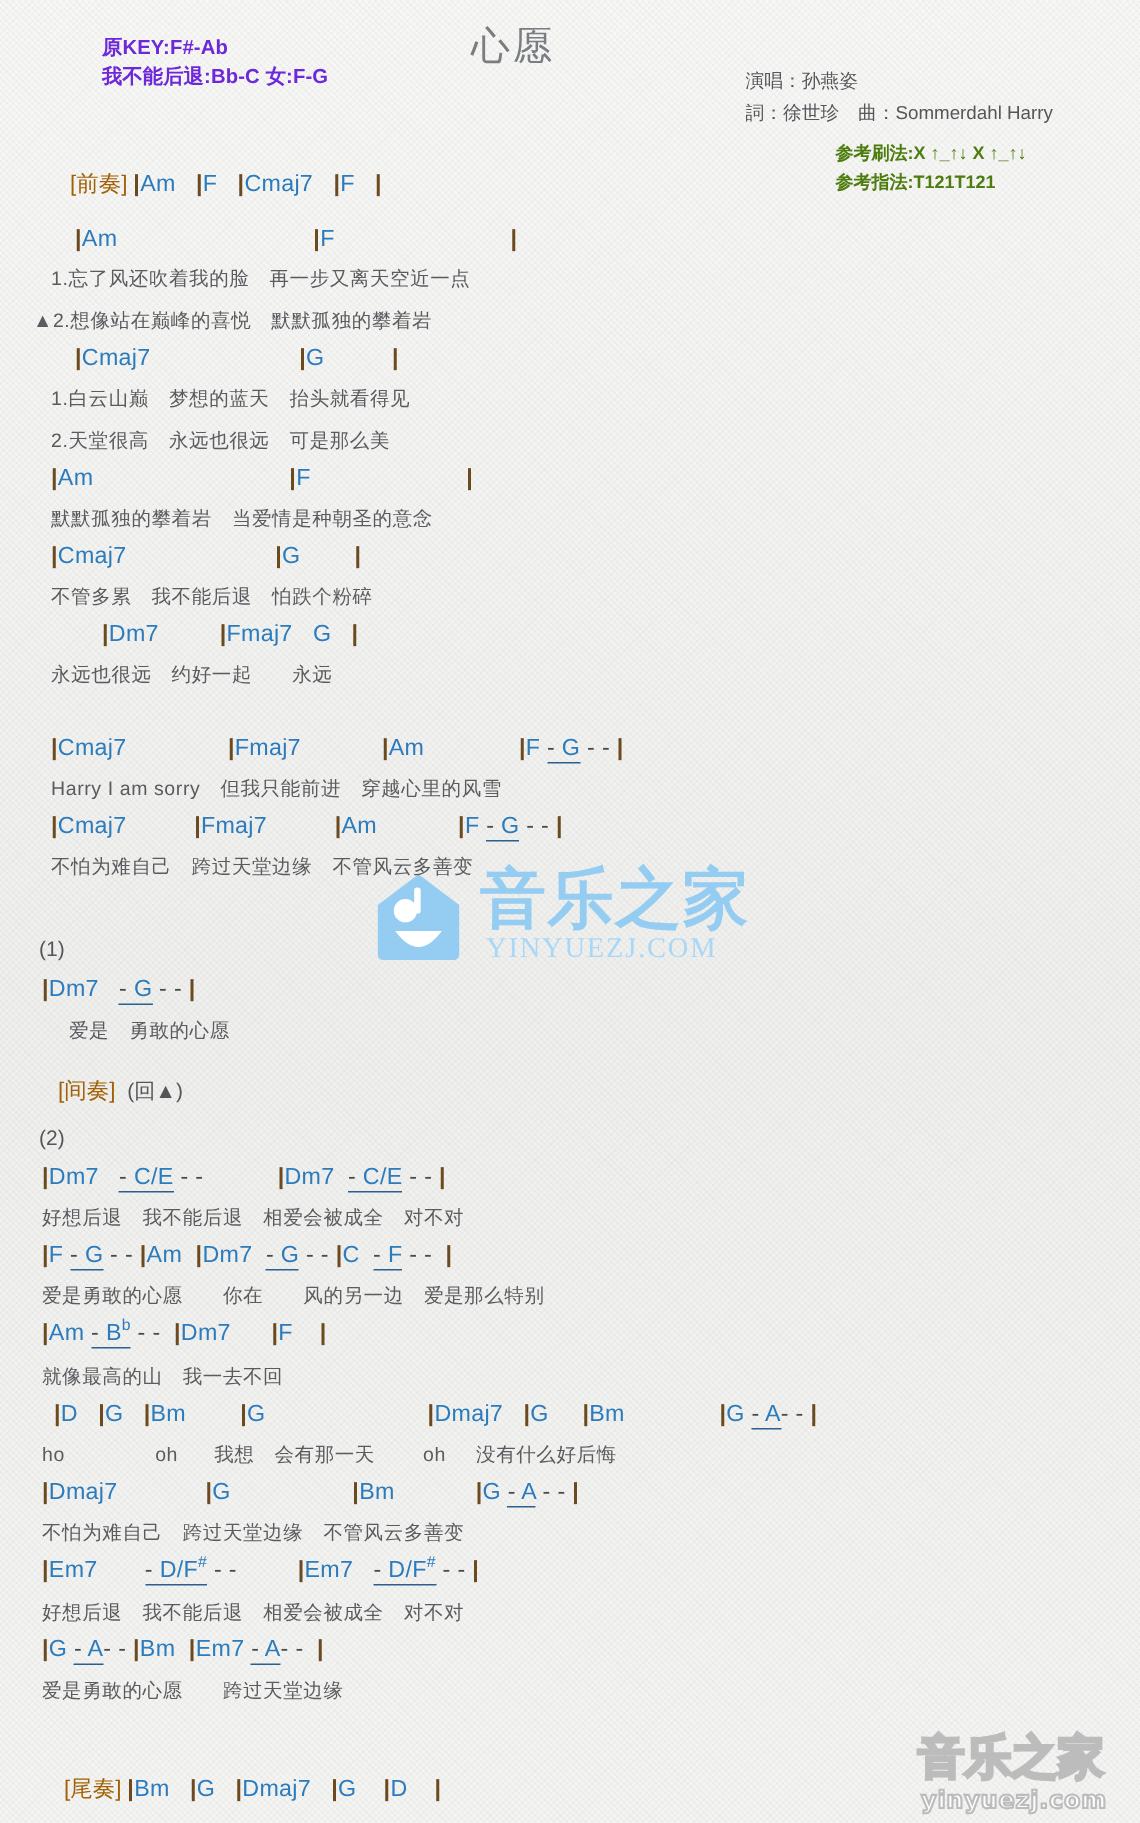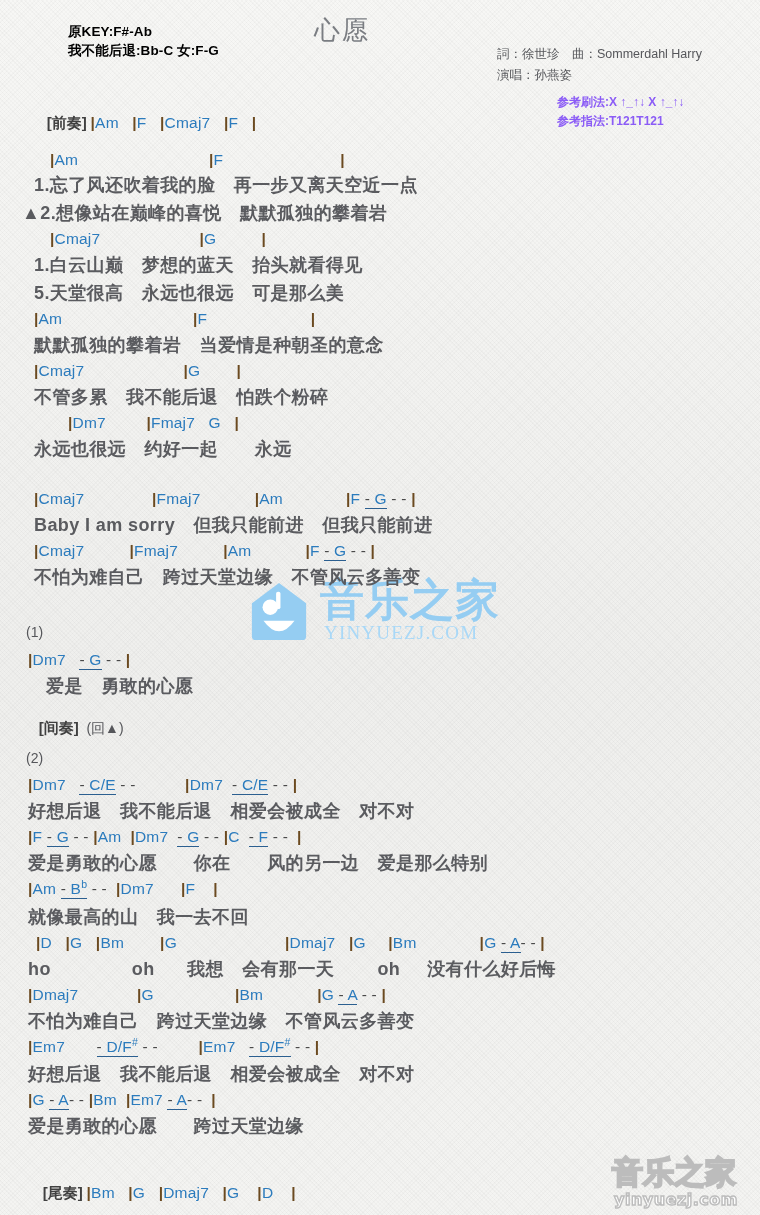--- a/index.html
+++ b/index.html
@@ -14,31 +14,31 @@
     position:absolute;inset:0;pointer-events:none;z-index:0;
     background-image:
       repeating-linear-gradient(45deg, rgba(0,0,0,.022) 0 1px, rgba(255,255,255,0) 1px 3px),
       repeating-linear-gradient(-45deg, rgba(0,0,0,.018) 0 1px, rgba(255,255,255,0) 1px 3px),
       linear-gradient(180deg,#f7f7f5 0%,#efefed 55%,#f4f4f2 100%);
   }
   #sheet{position:relative;z-index:2;width:760px;height:1215px;}
 
   
   .hdr{position:absolute;left:0;top:0;width:760px;height:140px;}
-  .key-block{position:absolute;left:68px;top:22px;font-size:13.5px;line-height:19px;color:#000000;font-weight:bold;white-space:nowrap;}
+  .key-block{position:absolute;left:68px;top:22px;font-size:13.5px;line-height:19px;color:#6d28d9;font-weight:bold;white-space:nowrap;}
   .key-block div{letter-spacing:.1px;}
   .song-title{position:absolute;left:0;top:13px;width:684px;text-align:center;font-size:26px;color:#7a7d82;font-weight:normal;letter-spacing:2px;}
   .credits{position:absolute;left:497px;top:44px;font-size:12.5px;line-height:21px;color:#55565a;white-space:nowrap;}
-  .refs{position:absolute;left:557px;top:93px;font-size:12px;line-height:19px;color:#8b5cf6;font-weight:bold;white-space:nowrap;}
+  .refs{position:absolute;left:557px;top:93px;font-size:12px;line-height:19px;color:#4d7c0f;font-weight:bold;white-space:nowrap;}
 
   
   .row{position:absolute;white-space:pre;font-size:15px;line-height:15px;}
   .chordline{color:#2b7bbd;font-size:15.5px;letter-spacing:.2px;}
-  .lyricline{color:#5a5b5f;font-size:18px;letter-spacing:.4px;font-weight:bold;}
-  .sect{color:#404040;font-weight:bold;margin-top:44px;}
+  .lyricline{color:#5a5b5f;font-size:13px;letter-spacing:.4px;}
+  .sect{color:#a16207;font-weight:normal;margin-top:44px;}
   .bar{color:#6b4a20;font-weight:bold;}
   .chord{color:#2b7bbd;}
   .dash{color:#4a4a4a;}
   .u{border-bottom:1.4px solid #2b5f90;padding-bottom:1px;}
   .sup{font-size:10.5px;vertical-align:super;line-height:0;}
   .tag{color:#55565a;font-size:14px;}
 
   
   .wm{position:absolute;z-index:1;pointer-events:none;user-select:none;}
   .wm-mid{left:248px;top:582px;width:270px;height:62px;}
@@ -58,52 +58,52 @@
 
 <div id="sheet">
 
   <div class="hdr">
     <div class="song-title">心愿</div>
     <div class="key-block">
       <div>原KEY:F#-Ab</div>
       <div>我不能后退:Bb-C 女:F-G</div>
     </div>
     <div class="credits">
+      <div>演唱：孙燕姿</div>
       <div>詞：徐世珍　曲：Sommerdahl Harry</div>
-      <div>演唱：孙燕姿</div>
     </div>
     <div class="refs">
       <div>参考刷法:X ↑_↑↓ X ↑_↑↓</div>
       <div>参考指法:T121T121</div>
     </div>
   </div>
 
   <div class="row" style="left:30px;top:100px;">
     <span class="sect">[前奏]</span><span class="tag"> </span><span class="chordline"><span class="bar">|</span><span class="chord">Am</span>   <span class="bar">|</span><span class="chord">F</span>   <span class="bar">|</span><span class="chord">Cmaj7</span>   <span class="bar">|</span><span class="chord">F</span>   <span class="bar">|</span></span>
   </div>
 
   <div class="row chordline" style="left:50px;top:152px;"><span class="bar">|</span><span class="chord">Am</span>                             <span class="bar">|</span><span class="chord">F</span>                          <span class="bar">|</span></div>
   <div class="row lyricline" style="left:34px;top:178px;">1.忘了风还吹着我的脸　再一步又离天空近一点</div>
   <div class="row lyricline" style="left:22px;top:206px;">▲2.想像站在巅峰的喜悦　默默孤独的攀着岩</div>
 
   <div class="row chordline" style="left:50px;top:231px;"><span class="bar">|</span><span class="chord">Cmaj7</span>                      <span class="bar">|</span><span class="chord">G</span>          <span class="bar">|</span></div>
   <div class="row lyricline" style="left:34px;top:258px;">1.白云山巅　梦想的蓝天　抬头就看得见</div>
-  <div class="row lyricline" style="left:34px;top:286px;">5.天堂很高　永远也很远　可是那么美</div>
+  <div class="row lyricline" style="left:34px;top:286px;">2.天堂很高　永远也很远　可是那么美</div>
 
   <div class="row chordline" style="left:34px;top:311px;"><span class="bar">|</span><span class="chord">Am</span>                             <span class="bar">|</span><span class="chord">F</span>                       <span class="bar">|</span></div>
   <div class="row lyricline" style="left:34px;top:338px;">默默孤独的攀着岩　当爱情是种朝圣的意念</div>
 
   <div class="row chordline" style="left:34px;top:363px;"><span class="bar">|</span><span class="chord">Cmaj7</span>                      <span class="bar">|</span><span class="chord">G</span>        <span class="bar">|</span></div>
   <div class="row lyricline" style="left:34px;top:390px;">不管多累　我不能后退　怕跌个粉碎</div>
 
   <div class="row chordline" style="left:68px;top:415px;"><span class="bar">|</span><span class="chord">Dm7</span>         <span class="bar">|</span><span class="chord">Fmaj7</span>   <span class="chord">G</span>   <span class="bar">|</span></div>
   <div class="row lyricline" style="left:34px;top:442px;">永远也很远　约好一起　　永远</div>
 
   <div class="row chordline" style="left:34px;top:491px;"><span class="bar">|</span><span class="chord">Cmaj7</span>               <span class="bar">|</span><span class="chord">Fmaj7</span>            <span class="bar">|</span><span class="chord">Am</span>              <span class="bar">|</span><span class="chord">F</span> <span class="u"><span class="dash">-</span> <span class="chord">G</span></span> <span class="dash">-</span> <span class="dash">-</span> <span class="bar">|</span></div>
-  <div class="row lyricline" style="left:34px;top:518px;">Baby I am sorry　但我只能前进　但我只能前进</div>
+  <div class="row lyricline" style="left:34px;top:518px;">Harry I am sorry　但我只能前进　穿越心里的风雪</div>
 
   <div class="row chordline" style="left:34px;top:543px;"><span class="bar">|</span><span class="chord">Cmaj7</span>          <span class="bar">|</span><span class="chord">Fmaj7</span>          <span class="bar">|</span><span class="chord">Am</span>            <span class="bar">|</span><span class="chord">F</span> <span class="u"><span class="dash">-</span> <span class="chord">G</span></span> <span class="dash">-</span> <span class="dash">-</span> <span class="bar">|</span></div>
   <div class="row lyricline" style="left:34px;top:570px;">不怕为难自己　跨过天堂边缘　不管风云多善变</div>
 
   <div class="row tag" style="left:26px;top:625px;">(1)</div>
   <div class="row chordline" style="left:28px;top:652px;"><span class="bar">|</span><span class="chord">Dm7</span>   <span class="u"><span class="dash">-</span> <span class="chord">G</span></span> <span class="dash">-</span> <span class="dash">-</span> <span class="bar">|</span></div>
   <div class="row lyricline" style="left:46px;top:679px;">爱是　勇敢的心愿</div>
 
   <div class="row" style="left:22px;top:705px;">
     <span class="sect">[间奏]</span><span class="tag">  </span><span class="tag">(回▲)</span>

